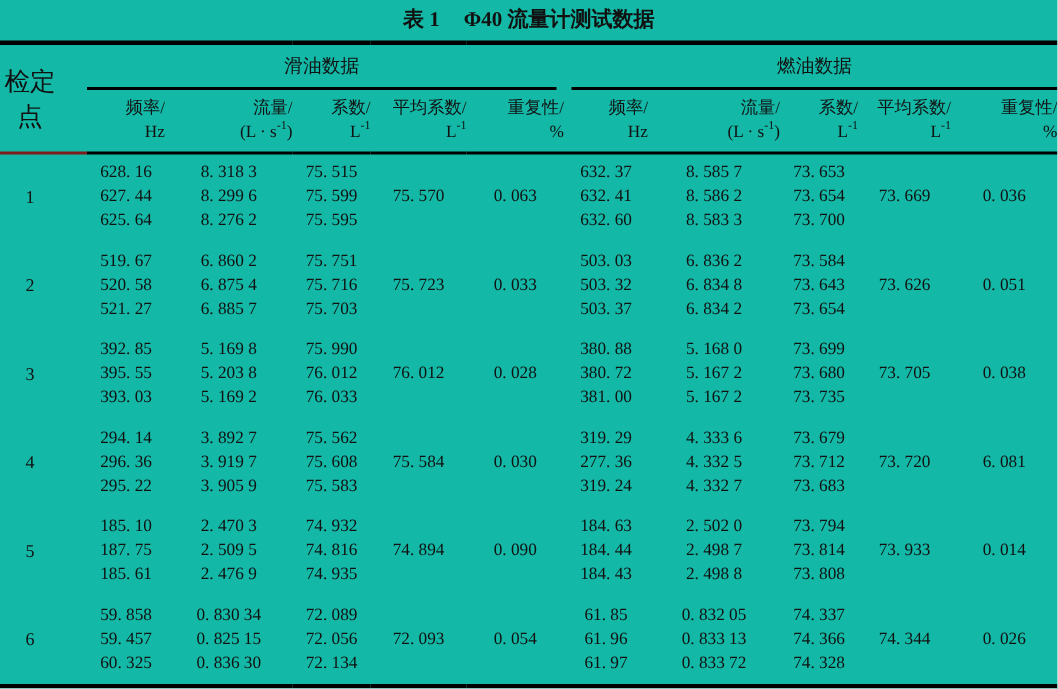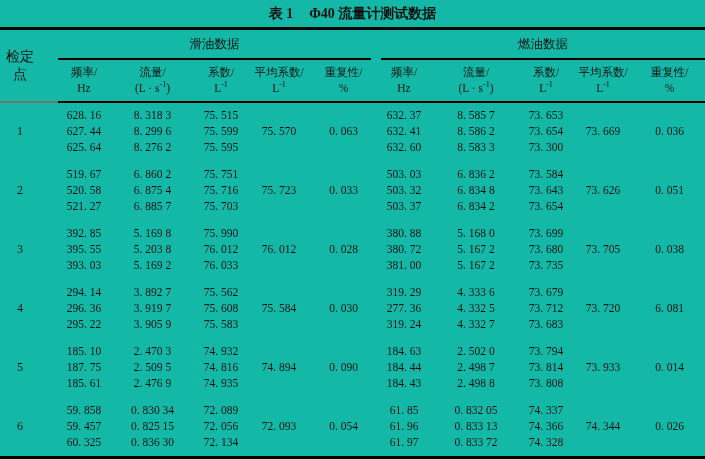--- a/index.html
+++ b/index.html
@@ -20,25 +20,25 @@
   thead th { font-weight: normal; padding: 0; }
   th.grp { vertical-align: bottom; }
   .grp-inner {
     font-size: 12.5px; line-height: 15px; padding: 7px 0 6px;
     border-bottom: 2px solid #000; text-align: center;
   }
   th.grp-lube .grp-inner { margin-right: 5px; }
   th.grp-fuel .grp-inner { margin-left: 5px; text-align: center; }
   tr.col-row th {
     font-size: 11.5px; line-height: 16px; padding: 4px 0 5px;
-    border-bottom: 2px solid #000; text-align: center; vertical-align: middle;
+    border-bottom: 2px solid #000; text-align: right; vertical-align: middle;
   }
   th.point-hd {
-    font-size: 14px; vertical-align: middle; text-align: center;
-    padding-right: 18px; border-bottom: 2px solid #737373;
+    font-size: 17px; vertical-align: middle; text-align: center;
+    padding-right: 18px; border-bottom: 2px solid #7f1d1d;
   }
   sup { font-size: 8px; line-height: 0; }
   tbody td {
     text-align: center; vertical-align: middle;
     font-size: 11.5px; line-height: 16px; padding: 0;
     white-space: nowrap;
   }
   td.point-cell { padding-right: 18px; font-size: 12px; }
   tr.sp-lead td { height: 4px; line-height: 4px; font-size: 1px; }
   tr.sp-mid  td { height: 11px; line-height: 11px; font-size: 1px; }
@@ -115,21 +115,21 @@
         <td>632. 41</td>
         <td>8. 586 2</td>
         <td>73. 654</td>
       </tr>
       <tr>
         <td>625. 64</td>
         <td>8. 276 2</td>
         <td>75. 595</td>
         <td>632. 60</td>
         <td>8. 583 3</td>
-        <td>73. 300</td>
+        <td>73. 700</td>
       </tr>
 
       <tr class="sp-mid">
           <td colspan="11"></td>
         </tr>
 
       <tr>
         <td class="point-cell" rowspan="3">2</td>
         <td>519. 67</td>
         <td>6. 860 2</td>

